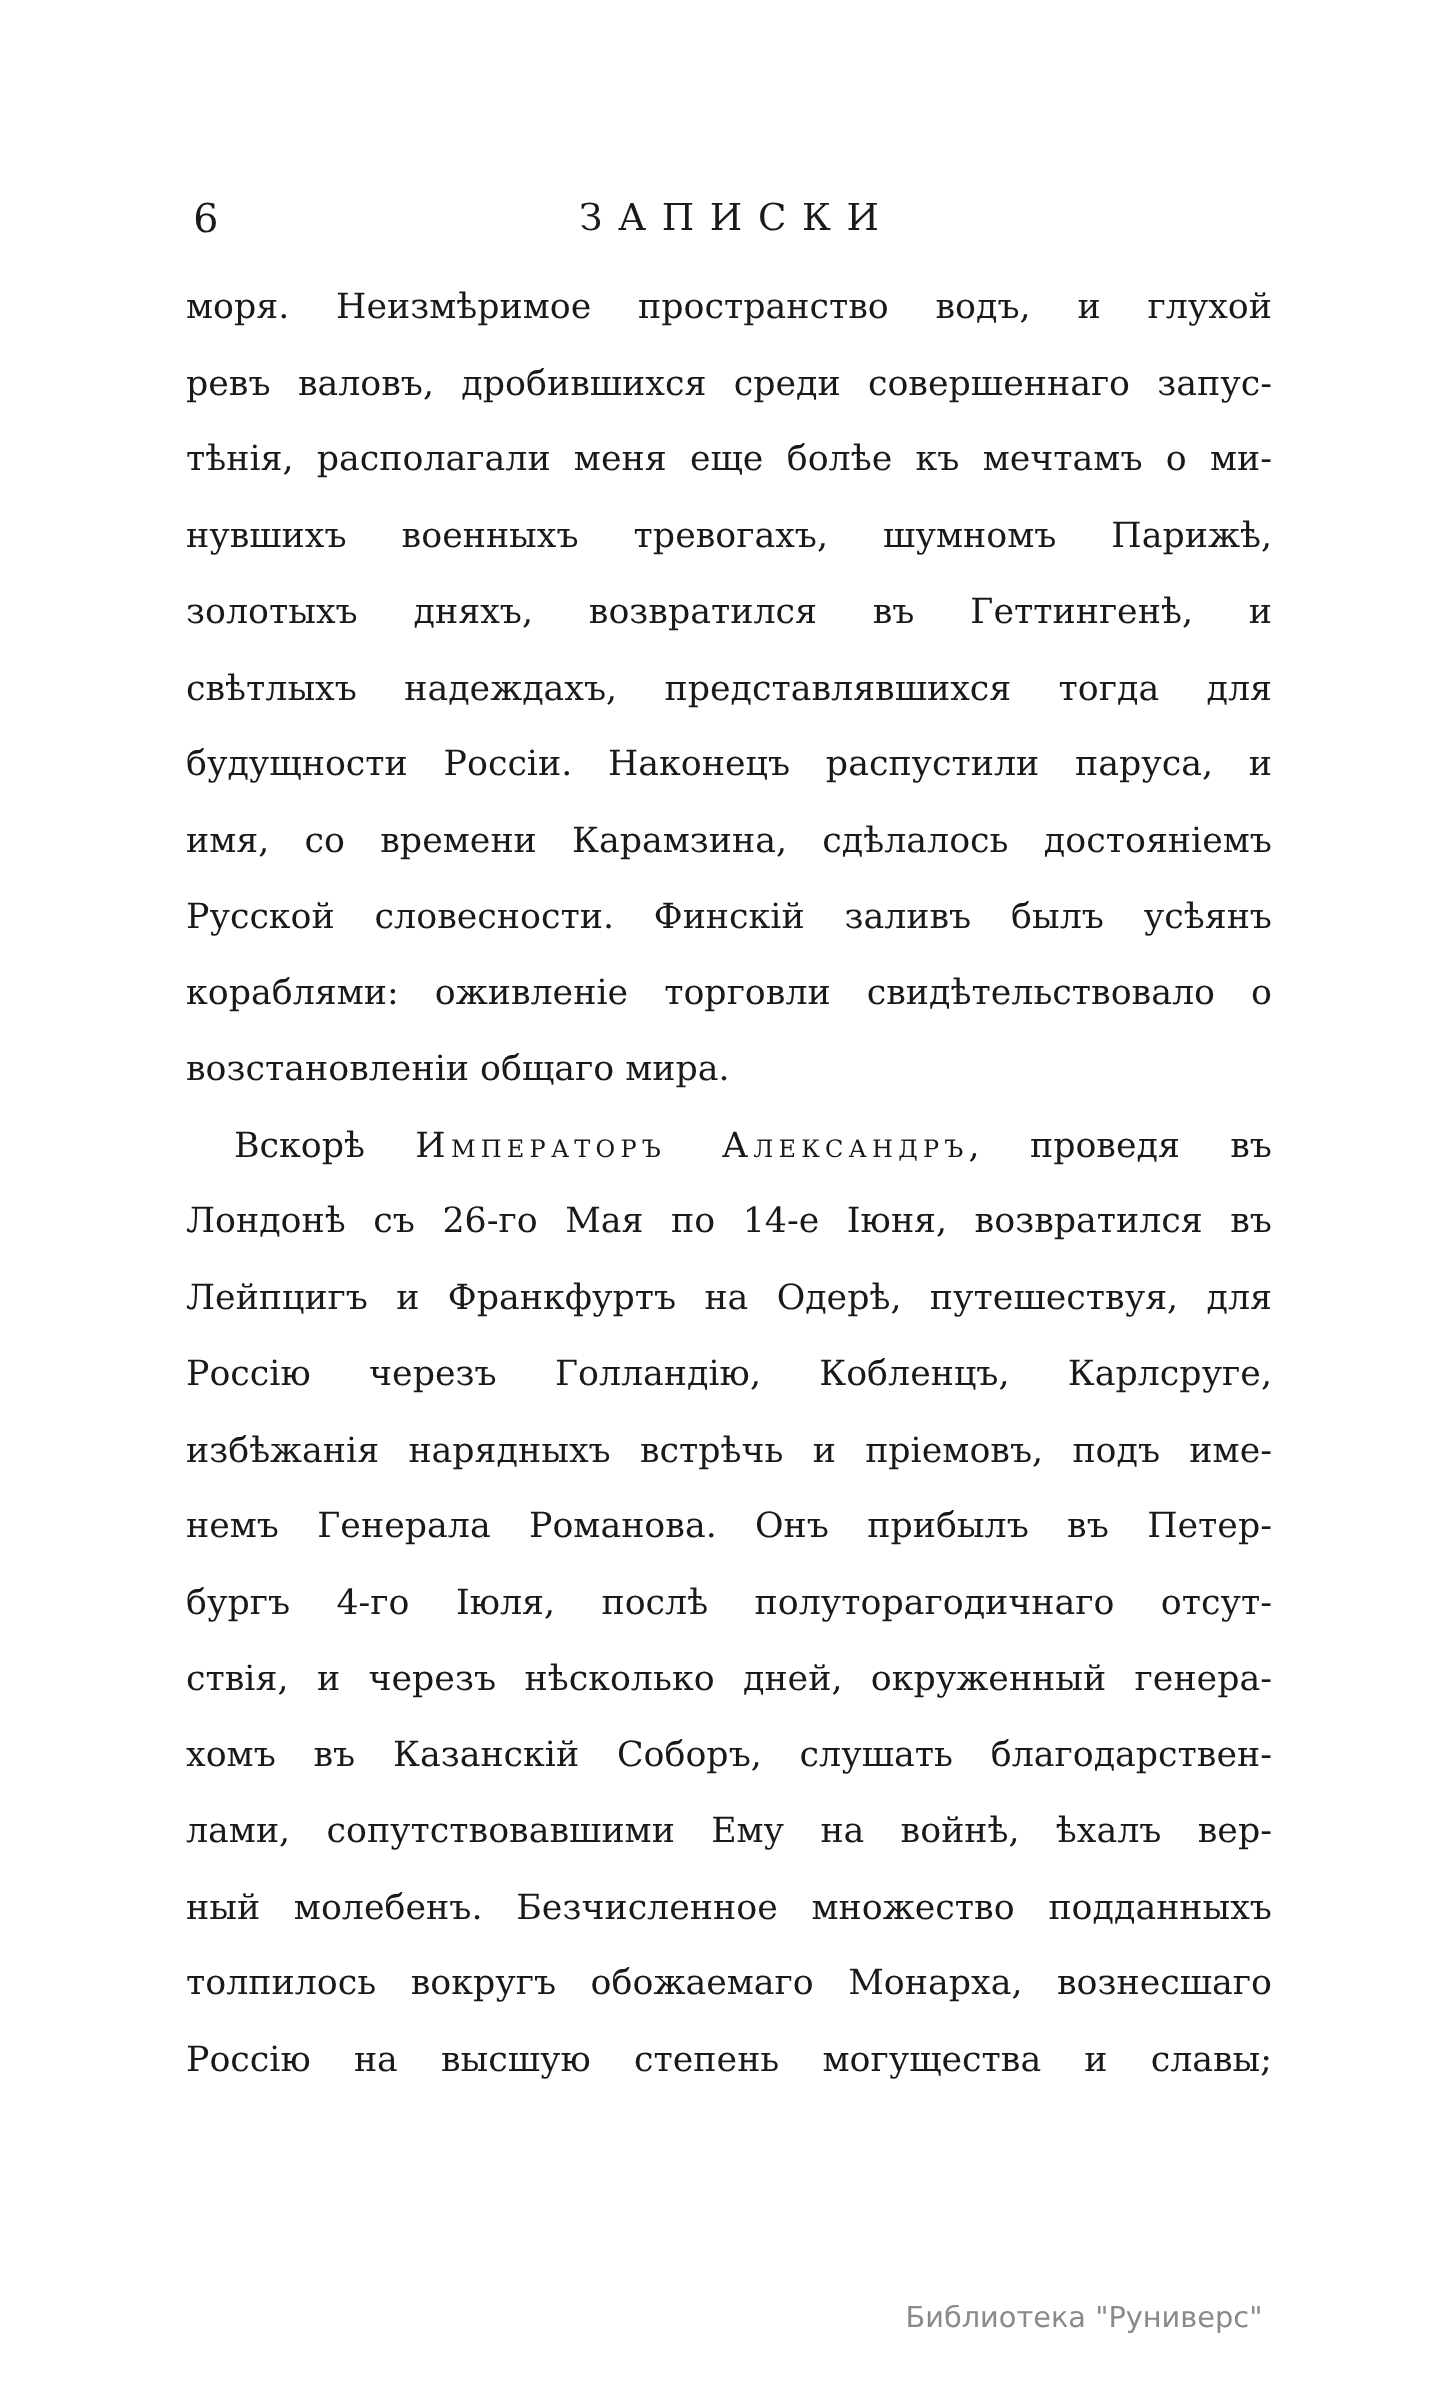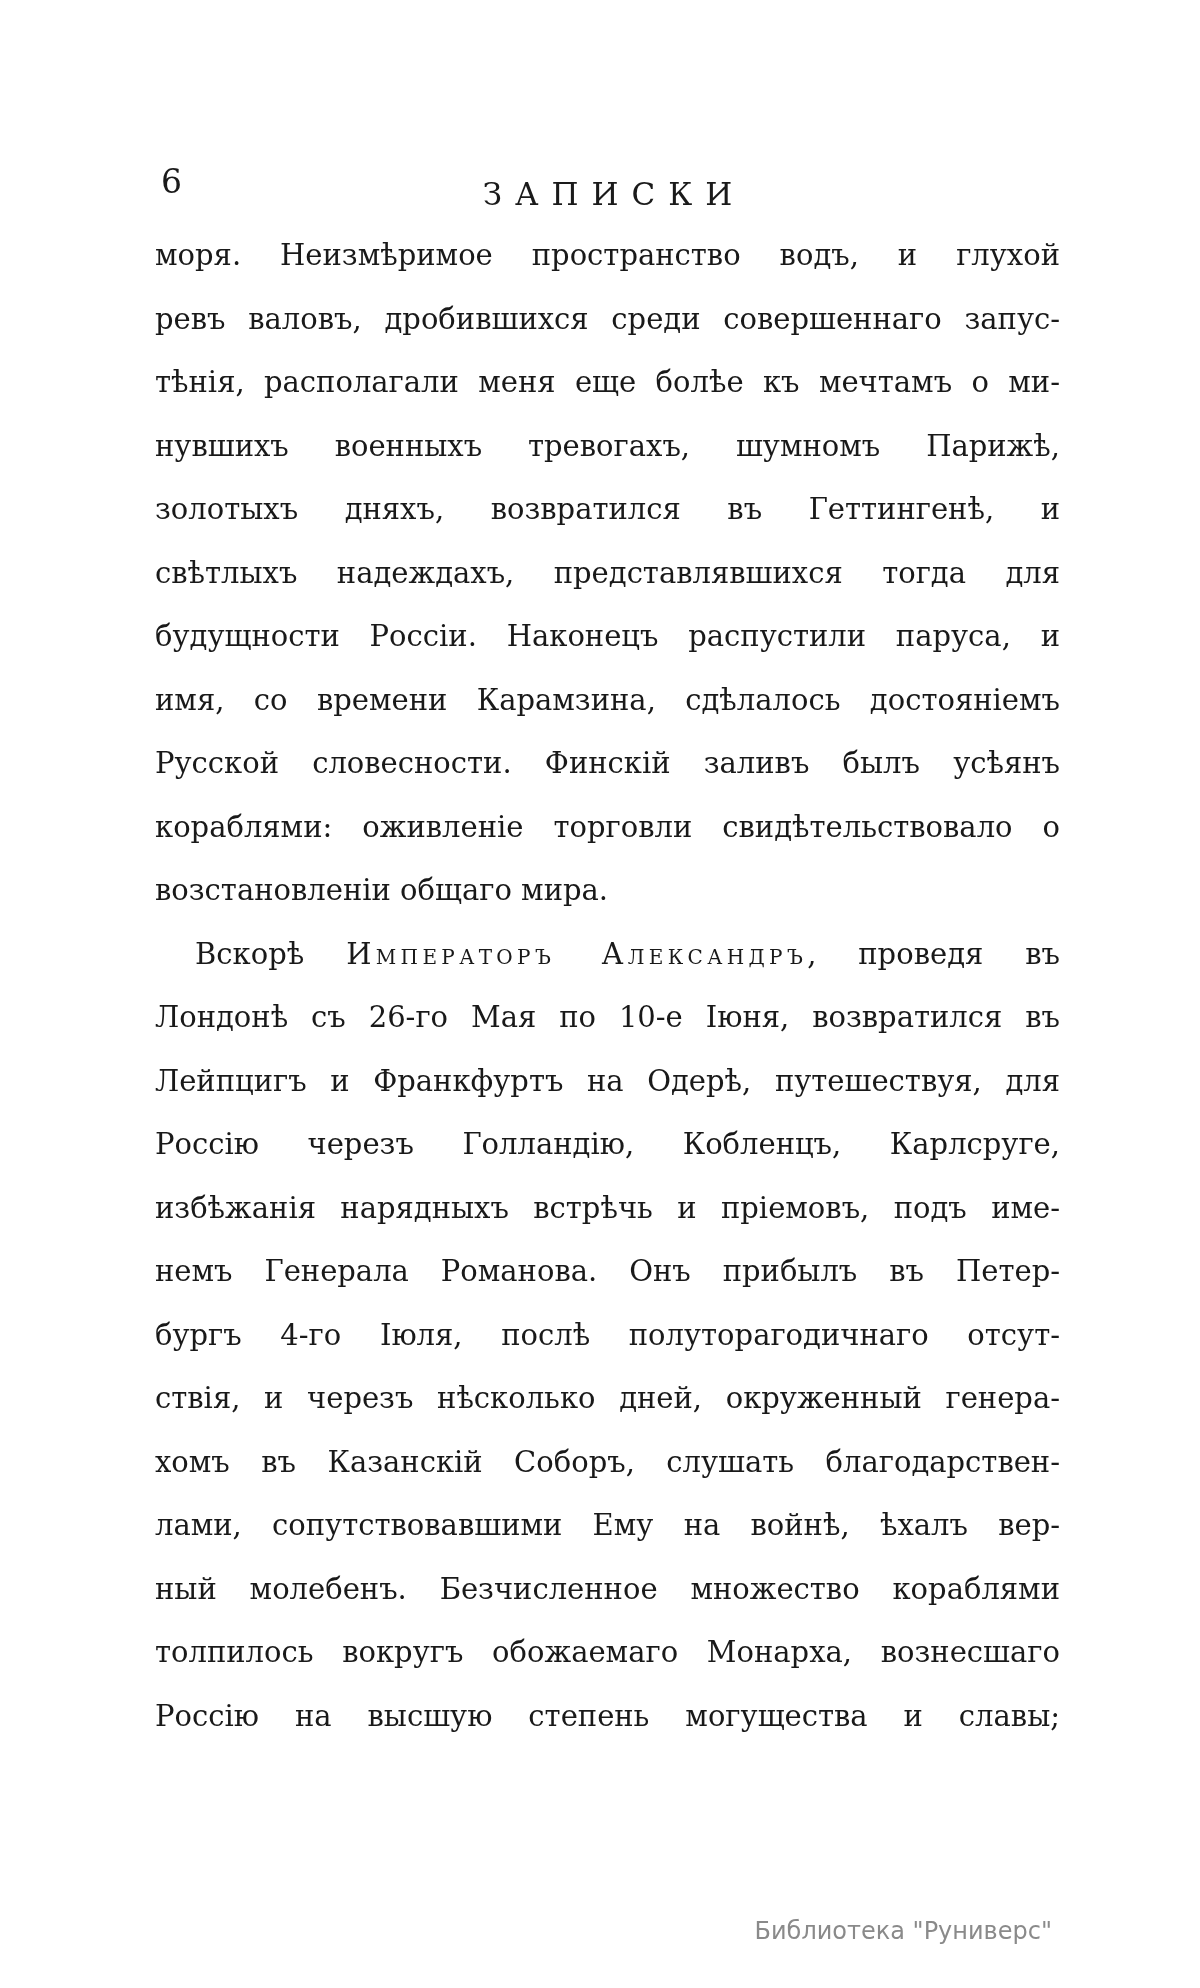--- a/index.html
+++ b/index.html
@@ -27,21 +27,21 @@
     position: absolute;
     left: 6px;
     top: 0;
     font-size: 33px;
     line-height: 40px;
   }
   .title {
     position: absolute;
     left: 0;
     right: 0;
-    top: 12px;
+    top: 0;
     text-align: center;
     font-size: 31px;
     line-height: 40px;
     letter-spacing: 0.42em;
     text-indent: 0.42em;
     white-space: nowrap;
   }
   .textblock {
     position: absolute;
     left: 155px;
@@ -95,28 +95,28 @@
       <div class="line">тѣнія, располагали меня еще болѣе къ мечтамъ о ми-</div>
       <div class="line">нувшихъ военныхъ тревогахъ, шумномъ Парижѣ,</div>
       <div class="line">золотыхъ дняхъ, возвратился въ Геттингенѣ, и</div>
       <div class="line">свѣтлыхъ надеждахъ, представлявшихся тогда для</div>
       <div class="line">будущности Россіи. Наконецъ распустили паруса, и</div>
       <div class="line">имя, со времени Карамзина, сдѣлалось достояніемъ</div>
       <div class="line">Русской словесности. Финскій заливъ былъ усѣянъ</div>
       <div class="line">кораблями: оживленіе торговли свидѣтельствовало о</div>
       <div class="line nojust">возстановленіи общаго мира.</div>
       <div class="line indent"><span>Вскорѣ </span><span class="sc">Императоръ Александръ</span><span>,  проведя въ</span></div>
-      <div class="line">Лондонѣ съ 26-го Мая по 10-е Іюня, возвратился въ</div>
+      <div class="line">Лондонѣ съ 26-го Мая по 14-е Іюня, возвратился въ</div>
       <div class="line">Лейпцигъ и Франкфуртъ на Одерѣ, путешествуя, для</div>
       <div class="line">Россію черезъ Голландію, Кобленцъ, Карлсруге,</div>
       <div class="line">избѣжанія нарядныхъ встрѣчь и пріемовъ, подъ име-</div>
       <div class="line">немъ Генерала Романова. Онъ прибылъ въ Петер-</div>
       <div class="line">бургъ 4-го Іюля, послѣ полуторагодичнаго отсут-</div>
       <div class="line">ствія, и черезъ нѣсколько дней, окруженный генера-</div>
       <div class="line">хомъ въ Казанскій Соборъ, слушать благодарствен-</div>
       <div class="line">лами, сопутствовавшими Ему на войнѣ, ѣхалъ вер-</div>
-      <div class="line">ный молебенъ. Безчисленное множество кораблями</div>
+      <div class="line">ный молебенъ. Безчисленное множество подданныхъ</div>
       <div class="line">толпилось вокругъ обожаемаго Монарха, вознесшаго</div>
       <div class="line">Россію на высшую степень могущества и славы;</div>
     </div>
 
   <div class="footer">Библиотека "Руниверс"</div>
 </div>
 
 </body></html>

